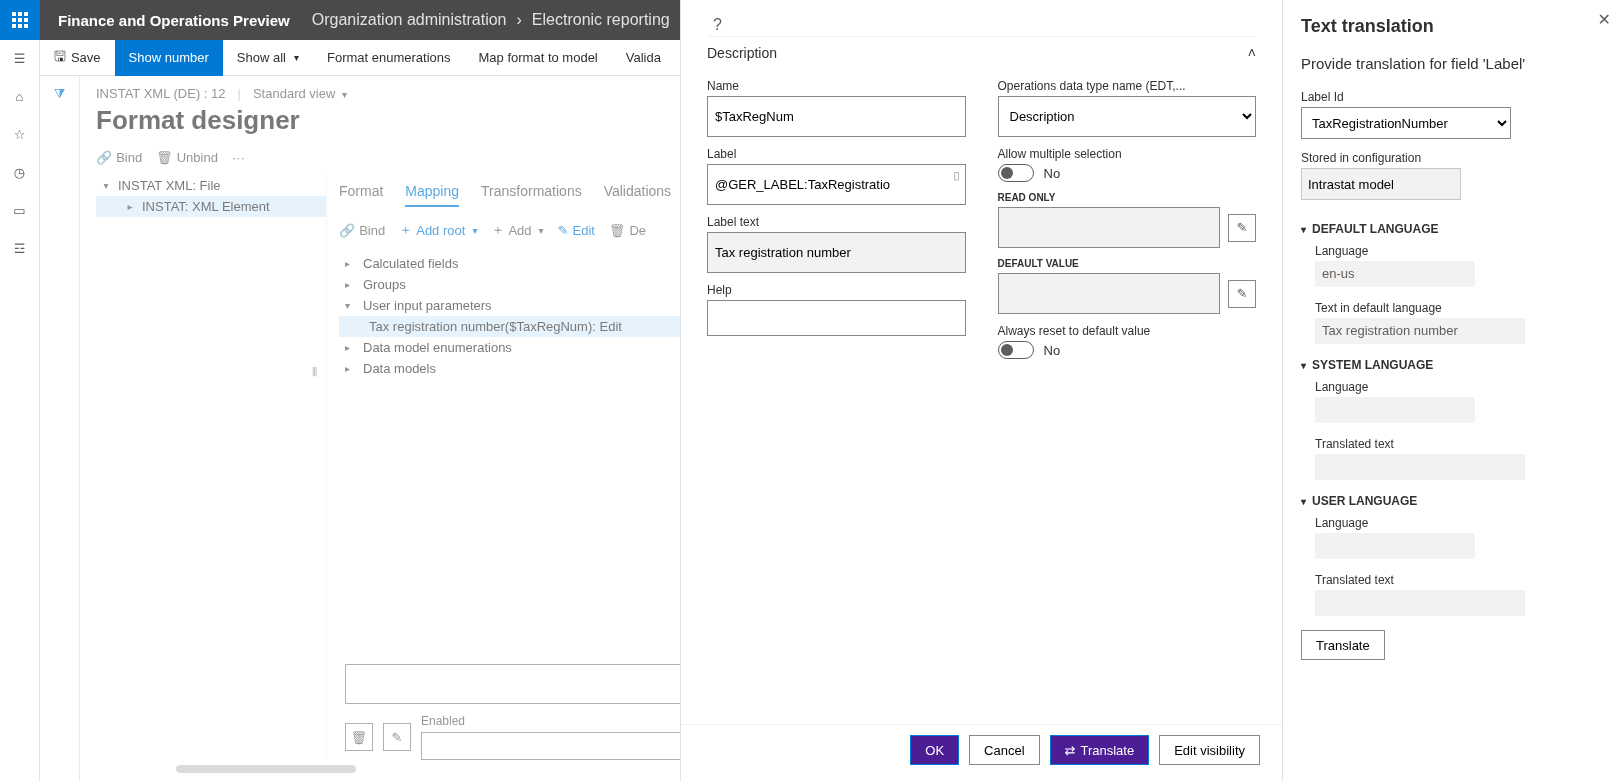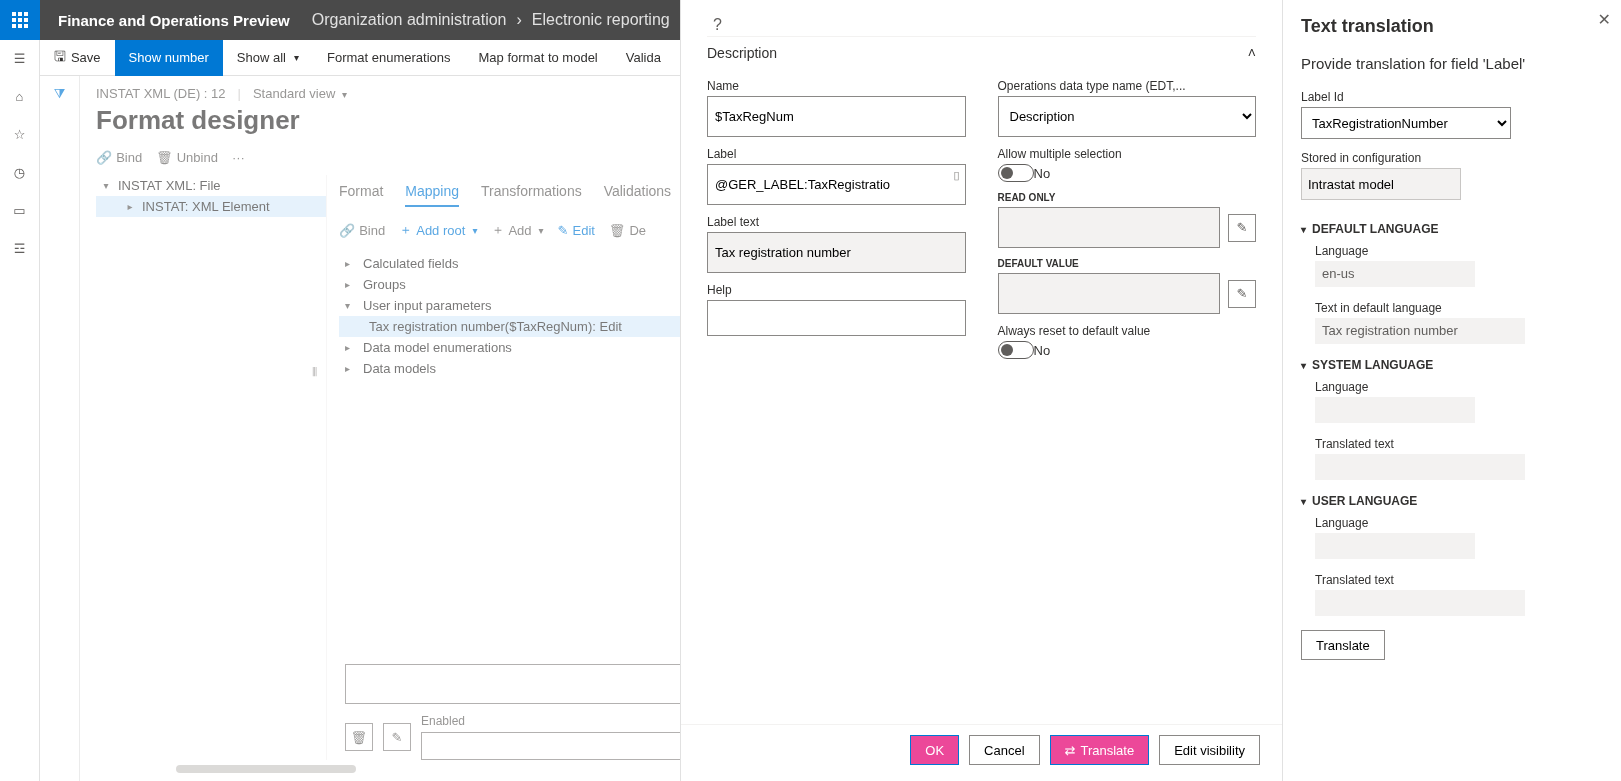--- a/index.html
+++ b/index.html
@@ -71,27 +71,27 @@
 .help-icon { color: #605e5c; font-size: 16px; cursor: pointer; padding: 2px 6px; }
 .sec-head { display: flex; justify-content: space-between; align-items: center; padding: 8px 0; cursor: pointer; font-size: 14px; border-top: 1px solid #f3f2f1; }
 .form-grid { display: flex; gap: 32px; margin-top: 10px; }
 .form-col { flex: 1; display: flex; flex-direction: column; gap: 10px; }
 .fld label { display: block; font-size: 12px; color: #323130; margin-bottom: 3px; }
 .fld input[type=text], .fld select { width: 100%; height: 41px; border: 1px solid #8a8886; padding: 0 7px; font-size: 13px; background: #fff; }
 .fld input[readonly] { background: #f3f2f1; }
 .fld .ro-head { font-size: 10px; font-weight: 700; margin-bottom: 4px; }
 .with-btn { display: flex; gap: 8px; align-items: center; }
 .with-btn input { flex: 1; }
-.tog { display: flex; align-items: center; }
+.tog { display: flex; align-items: center; gap: 10px; }
 .tog-sw { width: 36px; height: 18px; border: 1px solid #605e5c; border-radius: 10px; position: relative; background: #fff; cursor: pointer; }
 .tog-sw::after { content: ""; position: absolute; left: 2px; top: 2px; width: 12px; height: 12px; border-radius: 50%; background: #605e5c; }
 
 .dialog-footer { padding: 10px 22px 16px; display: flex; justify-content: flex-end; gap: 10px; border-top: 1px solid #f3f2f1; }
 .btn { height: 30px; padding: 0 14px; border: 1px solid #8a8886; background: #fff; font-size: 13px; cursor: pointer; display: flex; align-items: center; gap: 5px; }
-.btn.primary { background: #ec4899; color: #fff; border-color: #0078d4; }
+.btn.primary { background: #4c1d95; color: #fff; border-color: #0078d4; }
 
 
 .transpane { position: absolute; right: 0; top: 0; bottom: 0; width: 339px; background: #fff; border-left: 1px solid #e1e1e1; padding: 16px 18px; overflow: auto; }
 .transpane .close { position: absolute; right: 10px; top: 10px; font-size: 16px; color: #605e5c; cursor: pointer; }
 .transpane h2 { font-size: 18px; font-weight: 600; margin-bottom: 16px; }
 .transpane .sub { font-size: 15px; margin-bottom: 16px; line-height: 1.4; }
 .transpane .flabel { font-size: 12px; margin-bottom: 3px; }
 .transpane select, .transpane input { width: 210px; height: 32px; border: 1px solid #8a8886; padding: 0 6px; font-size: 13px; margin-bottom: 12px; background: #fff; }
 .transpane input[readonly] { background: #f3f2f1; border-color: #c8c6c4; }
 .transpane .grey { background: #f3f2f1; border: 1px solid #f3f2f1; height: 26px; width: 160px; margin-bottom: 14px; padding: 4px 6px; font-size: 13px; color: #605e5c; }

